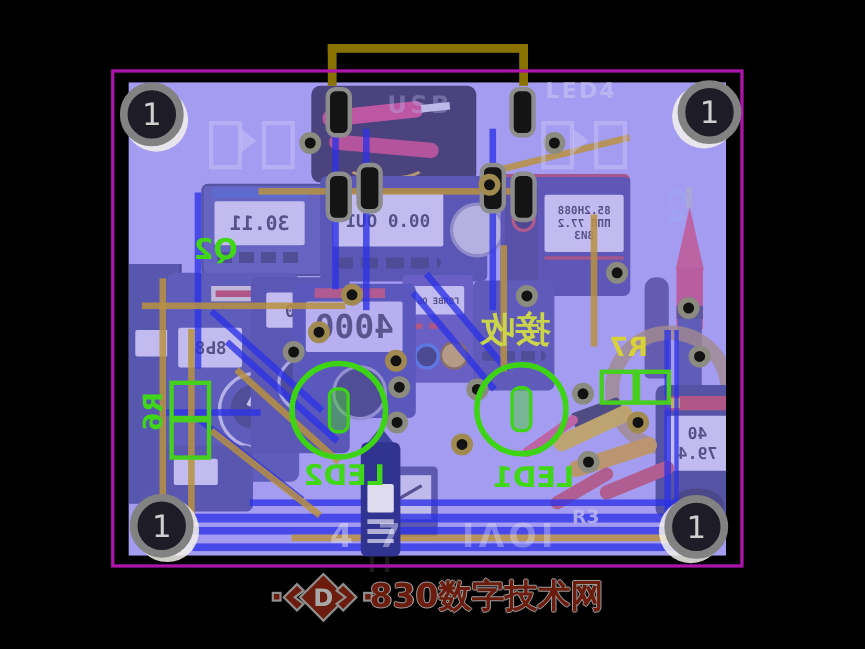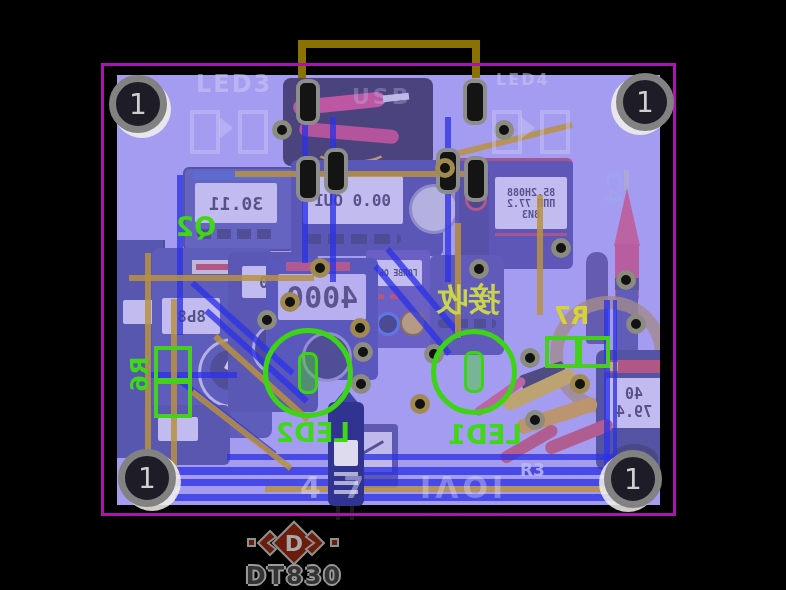--- a/index.html
+++ b/index.html
@@ -241,22 +241,21 @@
   <div class="abs gbox" style="left:545px;top:336px;width:26px;height:24px;"></div>
   <div class="abs gbox" style="left:578px;top:336px;width:24px;height:24px;"></div>
 
   <div class="abs gcirc" style="left:263px;top:328px;width:80px;height:80px;">
     <div class="abs gpill" style="left:30px;top:19px;"></div>
   </div>
   <div class="abs gcirc" style="left:431px;top:329px;width:76px;height:76px;">
     <div class="abs gpill" style="left:28px;top:17px;"></div>
   </div>
 
-  <div class="abs silk faint" style="left:196px;top:70px;font-size:24px;">LED3</div>
-  <div class="abs silk faint" style="left:496px;top:70px;font-size:16px;">LED4</div>
+  <div class="abs silk faint" style="left:496px;top:70px;font-size:20px;">LED4</div>
   <div class="abs dio" style="left:190px;top:110px;width:22px;height:36px;"></div>
   <div class="abs tri" style="left:219px;top:117px;"></div>
   <div class="abs dio" style="left:238px;top:110px;width:22px;height:36px;"></div>
   <div class="abs dio" style="left:492px;top:110px;width:22px;height:36px;"></div>
   <div class="abs tri" style="left:521px;top:117px;"></div>
   <div class="abs dio" style="left:540px;top:110px;width:22px;height:36px;"></div>
 
   <div class="abs silk green" style="left:276px;top:418px;font-size:26px;transform:scaleX(-1);"><span>LED2</span></div>
   <div class="abs silk green" style="left:448px;top:420px;font-size:26px;transform:scaleX(-1);"><span>LED1</span></div>
   <div class="abs silk green" style="left:176px;top:212px;font-size:26px;transform:scaleX(-1);"><span>Q2</span></div>
@@ -286,16 +285,16 @@
     <svg width="96" height="54" viewBox="0 0 96 54" style="position:absolute;left:6px;top:2px;">
       <g stroke="#8f8f8f" stroke-width="2" fill="#6b1c0d">
         <rect x="2" y="23" width="7" height="7"></rect>
         <path d="M12 27 L24 15 L30 21 L22 27 L30 33 L24 39 Z"></path>
         <rect x="33" y="12" width="30" height="30" transform="rotate(45 48 27)"></rect>
         <path d="M66 15 L78 27 L66 39 L60 33 L68 27 L60 21 Z"></path>
         <rect x="85" y="23" width="7" height="7"></rect>
       </g>
       <text x="48" y="35" fill="#a8a8a8" font-size="22" font-weight="bold" text-anchor="middle" font-family="DejaVu Sans">D</text>
     </svg>
-    <div class="abs wm-gray" style="left:4px;top:48px;width:100px;text-align:center;font-size:24px;letter-spacing:2px;">DT830</div>
+    <div class="abs wm-red" style="left:96px;top:8px;font-size:30px;white-space:nowrap;">830数字技术网</div>
   </div>
 
 </div>
 
 </body></html>

